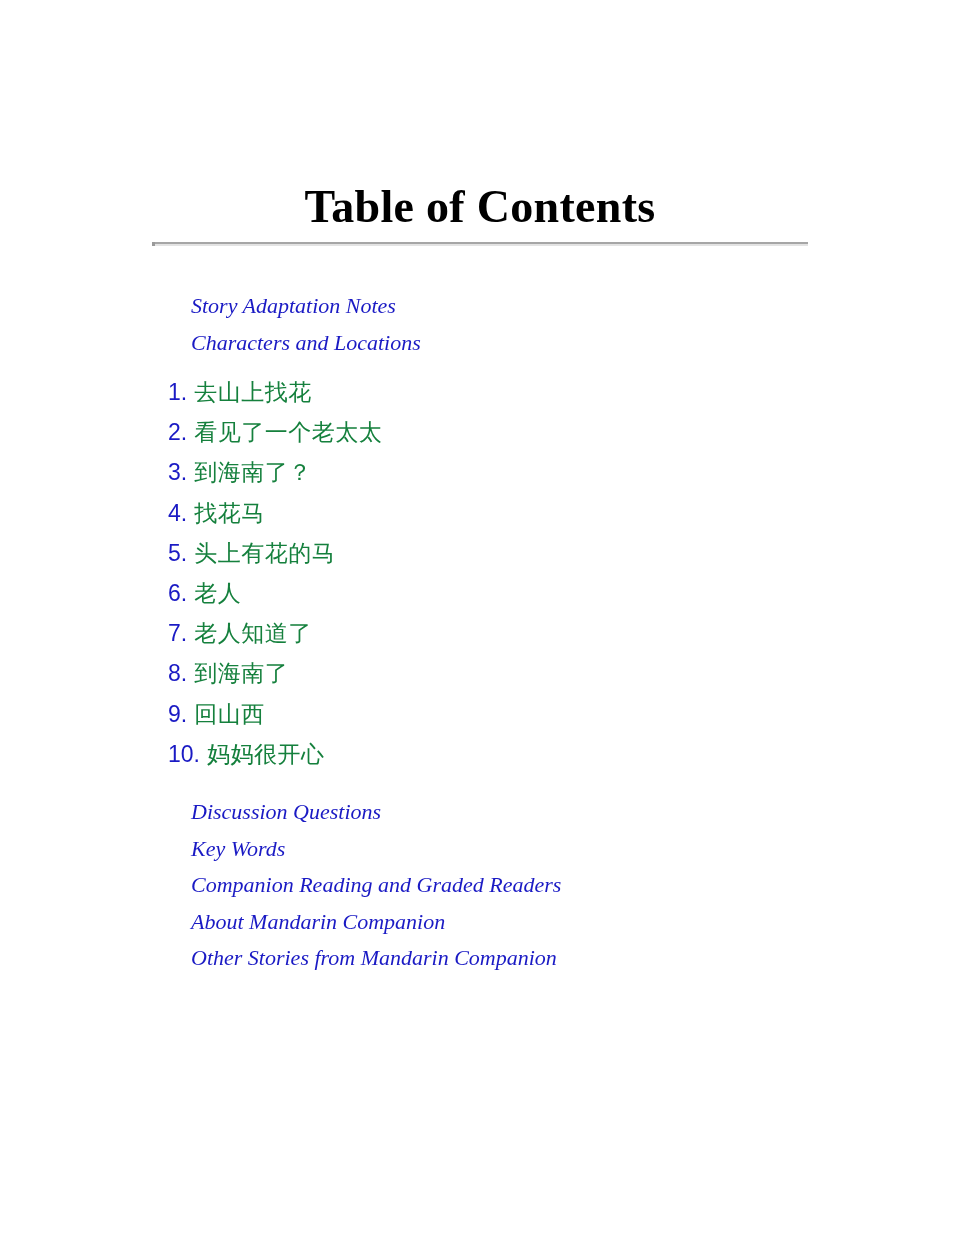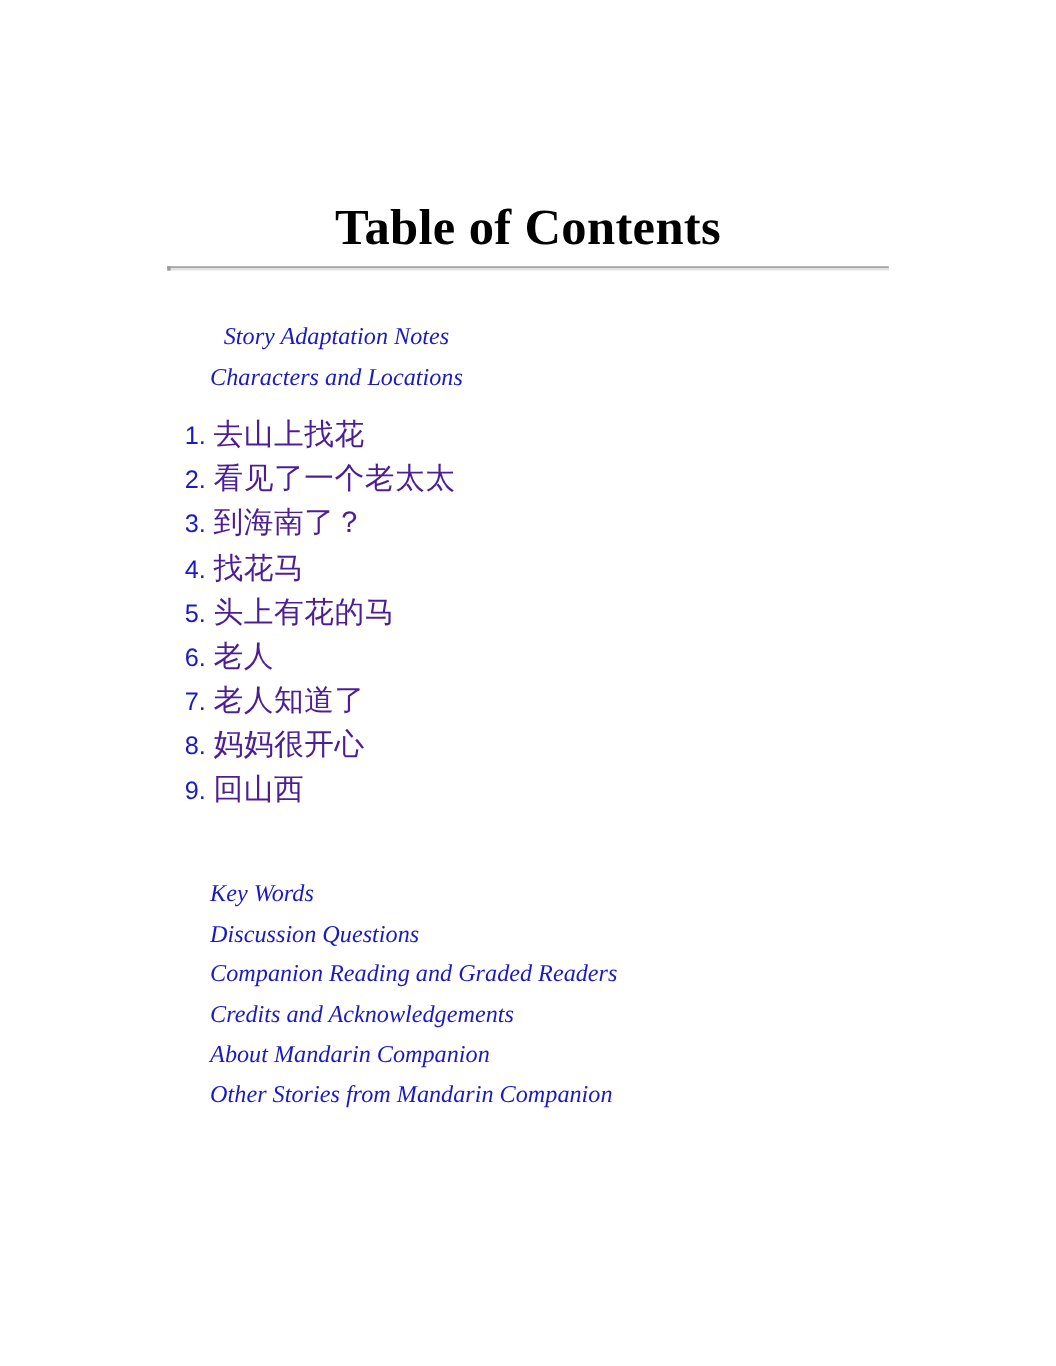--- a/index.html
+++ b/index.html
@@ -82,21 +82,21 @@
     top: 0;
     left: 0;
     width: 960px;
     height: 1242px;
   }
 
   .italic-group {
     position: absolute;
     left: 191px;
   }
-  .italic-group.top-group { top: 288px; text-align: center; }
+  .italic-group.top-group { top: 288px; }
   .italic-group.bottom-group { top: 794px; }
 
   .toc-link-italic {
     display: block;
     font-family: "Liberation Serif", "DejaVu Serif", serif;
     font-style: italic;
     font-weight: normal;
     font-size: 22px;
     line-height: 36.5px;
     color: #1a1ac4;
@@ -119,23 +119,23 @@
     cursor: pointer;
   }
   .toc-num {
     font-family: "Liberation Sans", "DejaVu Sans", sans-serif;
     font-size: 23px;
     color: #1a1ac4;
     margin-right: 7px;
   }
   .toc-cn {
     font-family: Liberation Sans, sans-serif;
-    font-size: 27px;
+    font-size: 23px;
     letter-spacing: 0.5px;
-    color: #4c1d95;
+    color: #15803d;
   }
 </style>
 </head>
 <body>
 
 <div class="page">
 
   <h1 class="toc-title">Table of Contents</h1>
 
   <div class="divider">
@@ -175,31 +175,34 @@
       <div class="toc-row-numbered">
         <span class="toc-num">6.</span>
         <span class="toc-cn">老人</span>
       </div>
       <div class="toc-row-numbered">
         <span class="toc-num">7.</span>
         <span class="toc-cn">老人知道了</span>
       </div>
       <div class="toc-row-numbered">
         <span class="toc-num">8.</span>
-        <span class="toc-cn">妈妈很开心</span>
+        <span class="toc-cn">到海南了</span>
       </div>
       <div class="toc-row-numbered">
         <span class="toc-num">9.</span>
         <span class="toc-cn">回山西</span>
       </div>
+      <div class="toc-row-numbered">
+        <span class="toc-num">10.</span>
+        <span class="toc-cn">妈妈很开心</span>
+      </div>
     </div>
 
     <div class="italic-group bottom-group">
+      <a class="toc-link-italic">Discussion Questions</a>
       <a class="toc-link-italic">Key Words</a>
-      <a class="toc-link-italic">Discussion Questions</a>
       <a class="toc-link-italic">Companion Reading and Graded Readers</a>
-      <a class="toc-link-italic">Credits and Acknowledgements</a>
       <a class="toc-link-italic">About Mandarin Companion</a>
       <a class="toc-link-italic">Other Stories from Mandarin Companion</a>
     </div>
 
   </div>
 </div>
 
 </body></html>

